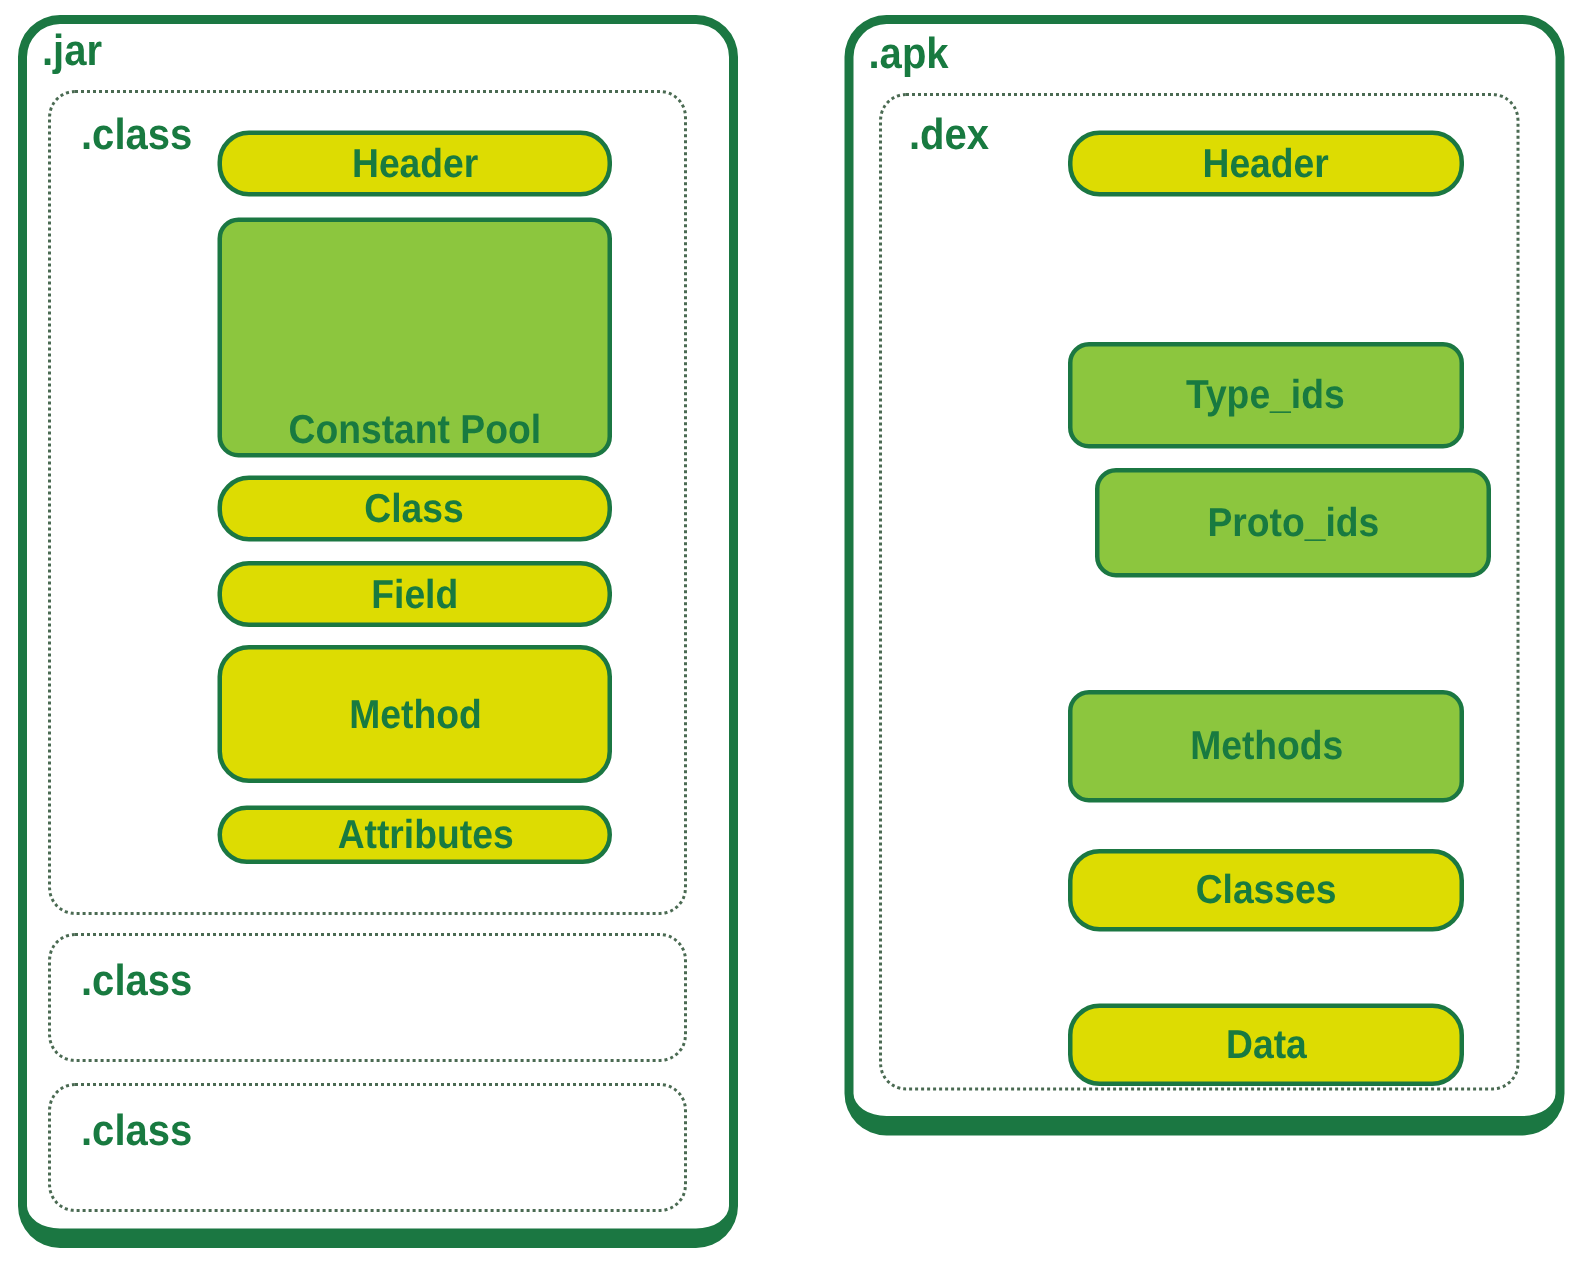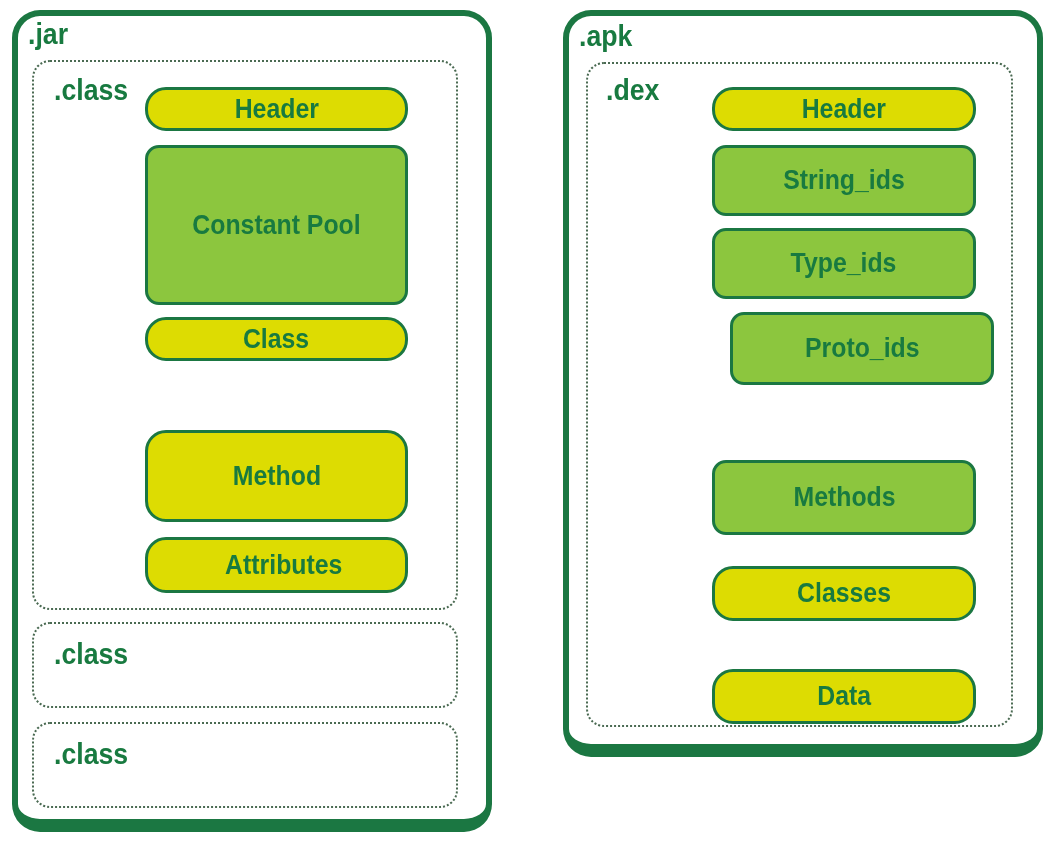--- a/index.html
+++ b/index.html
@@ -75,25 +75,25 @@
     transform: scaleX(0.92);
     transform-origin: center;
     white-space: nowrap;
   }
   .block.yellow { background: var(--yellow, #dddc02); border-radius: 21px; }
   .block.green  { background: var(--green, #8cc63e); }
 
   
   .bl { left: 145px; width: 263px; }
   .l0 { top: 87px;  height: 44px;  }
-  .l1 { top: 145px; height: 160px; }
+  .l1 { top: 145px; height: 160px; align-items: flex-end; }
   .l2 { top: 317px; height: 44px;  }
   .l3 { top: 374px; height: 44px;  }
   .l4 { top: 430px; height: 92px; text-align: right;  }
-  .l5 { top: 537px; height: 56px; padding-left: 14px;  }
+  .l5 { top: 537px; height: 39px; padding-left: 14px;  }
 
   
   .br { left: 712px; width: 264px; }
   .r0 { top: 87px;  height: 44px; }
   .r1 { top: 145px; height: 71px; }
   .r2 { top: 228px; height: 71px; }
   .r3 { top: 312px; height: 73px; margin-left: 18px; }
   .r4 { top: 397px; height: 73px; }
   .r5 { top: 460px; height: 75px; }
   .r6 { top: 566px; height: 55px; align-items: center; }
@@ -112,20 +112,23 @@
 
   <div class="block yellow bl l0">
     <span>Header</span>
   </div>
   <div class="block green bl l1">
     <span>Constant Pool</span>
   </div>
   <div class="block yellow bl l2">
     <span>Class</span>
   </div>
+  <div class="block yellow bl l3">
+    <span>Field</span>
+  </div>
   <div class="block yellow bl l4">
     <span>Method</span>
   </div>
   <div class="block yellow bl l5">
     <span>Attributes</span>
   </div>
 
   <div class="dotted" id="class-container-2"></div>
   <div class="container-label" id="class-2-label">.class</div>
 
@@ -134,23 +137,20 @@
 
   <div class="outer" id="apk-container"></div>
   <div class="container-label" id="apk-label">.apk</div>
 
   <div class="dotted" id="dex-container"></div>
   <div class="container-label" id="dex-label">.dex</div>
 
   <div class="block yellow br r0">
     <span>Header</span>
   </div>
-  <div class="block green br r1">
-    <span>String_ids</span>
-  </div>
   <div class="block green br r2">
     <span>Type_ids</span>
   </div>
   <div class="block green br r3">
     <span>Proto_ids</span>
   </div>
   <div class="block green br r5">
     <span>Methods</span>
   </div>
   <div class="block yellow br r6">

